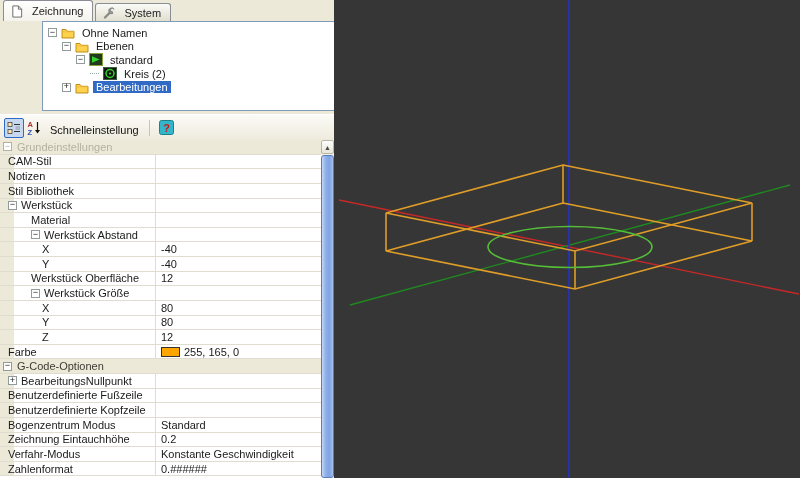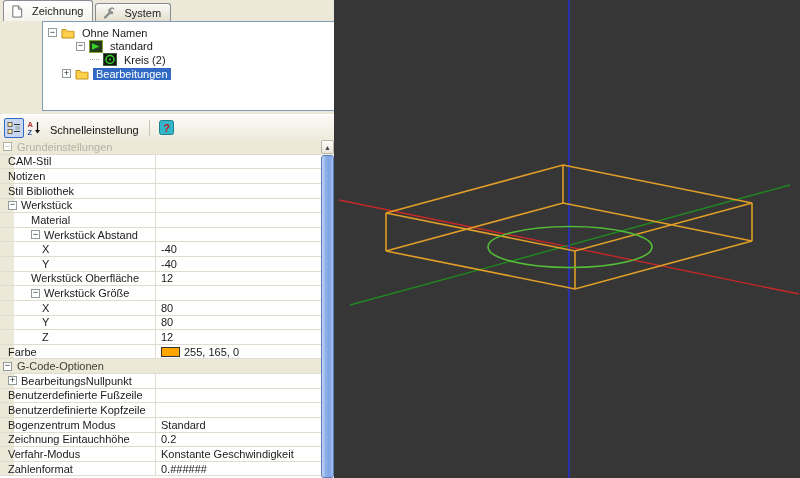--- a/index.html
+++ b/index.html
@@ -104,20 +104,29 @@
       <div class="trow">
         <span class="tindent" style="width:5px"></span>
         <span class="exp exp-minus"></span>
         <svg class="ticon" viewBox="0 0 14 13">
           <path d="M1,3.5 h4 l1.5,1.8 H13 V12 H1 Z" fill="#FFD24E" stroke="#B8860B" stroke-width="0.9"></path>
           <path d="M1,5.8 h12" stroke="#E8B93A" stroke-width="0.8"></path>
         </svg>
         <span class="tlabel">Ohne Namen</span>
       </div>
 
+      <div class="trow">
+        <span class="tindent" style="width:19px"></span>
+        <span class="exp exp-minus"></span>
+        <svg class="ticon" viewBox="0 0 14 13">
+          <path d="M1,3.5 h4 l1.5,1.8 H13 V12 H1 Z" fill="#FFD24E" stroke="#B8860B" stroke-width="0.9"></path>
+          <path d="M1,5.8 h12" stroke="#E8B93A" stroke-width="0.8"></path>
+        </svg>
+        <span class="tlabel">Ebenen</span>
+      </div>
 
       <div class="trow">
         <span class="tindent" style="width:33px"></span>
         <span class="exp exp-minus"></span>
         <svg class="ticon" viewBox="0 0 14 13">
           <rect x="0.5" y="0.5" width="13" height="12" fill="#233B1C" stroke="#86A33C" stroke-width="1"></rect>
           <polygon points="3,3.2 10.5,6.5 3,9.8" fill="#35D42C"></polygon>
         </svg>
         <span class="tlabel">standard</span>
       </div>

